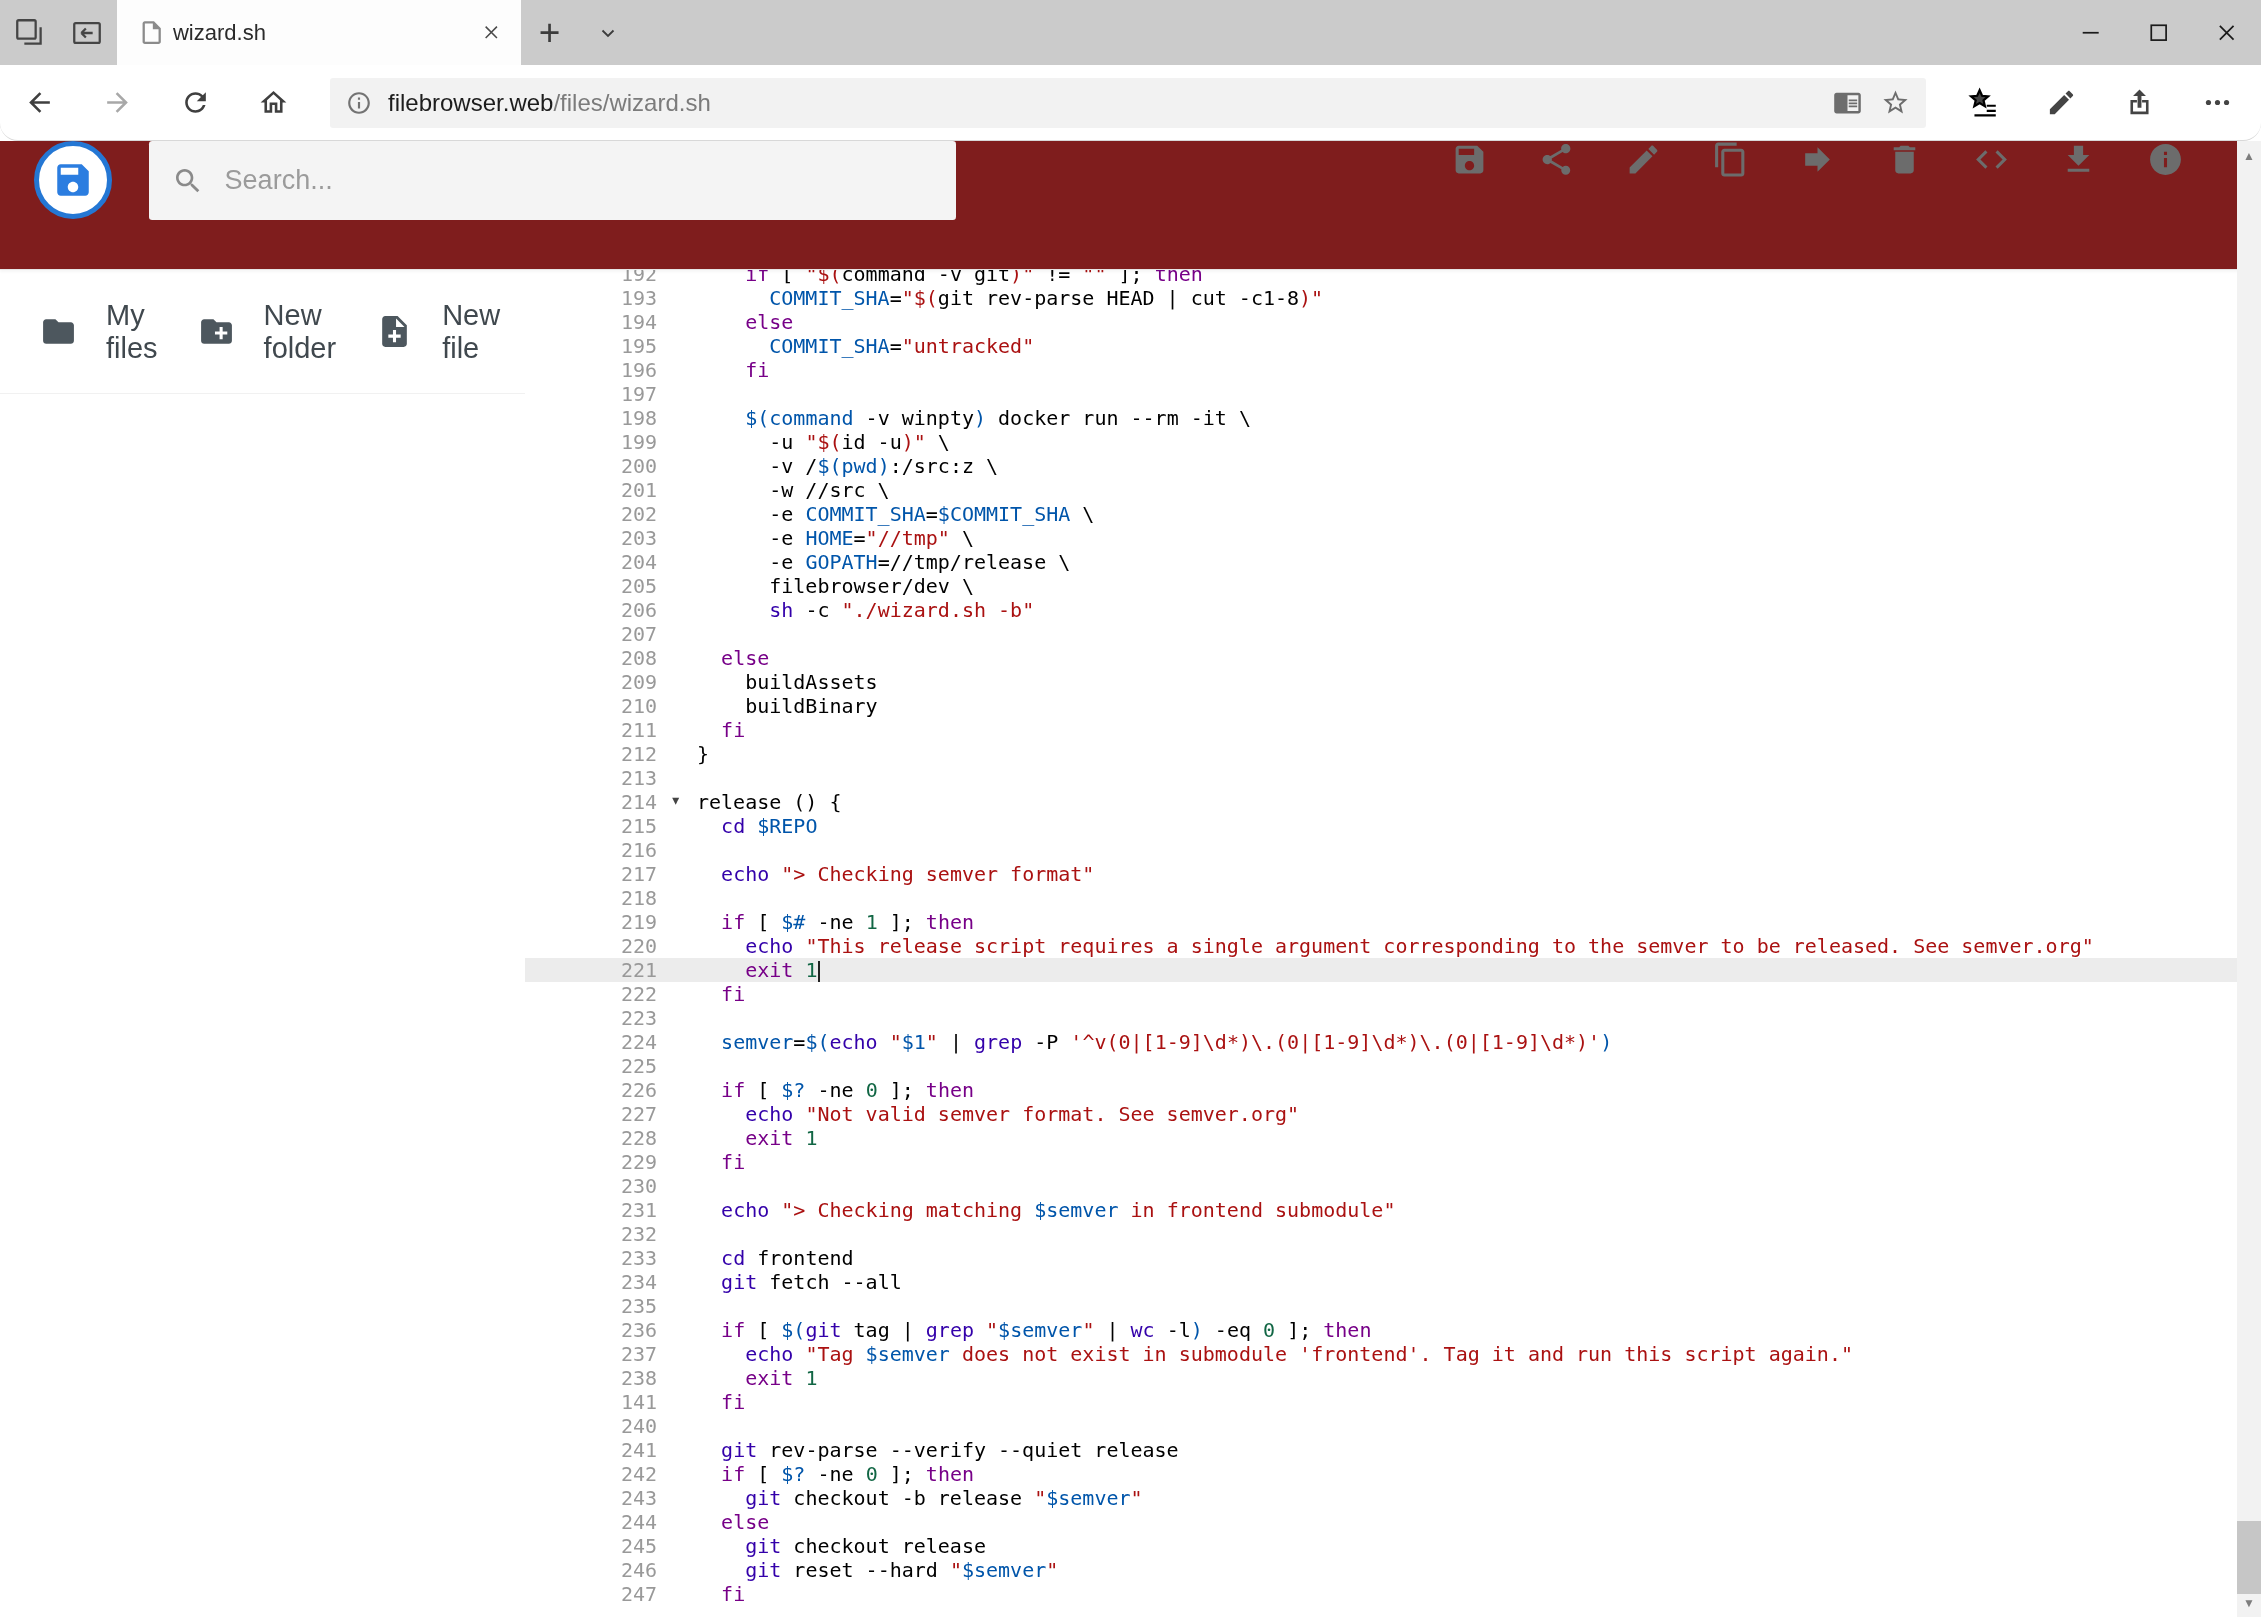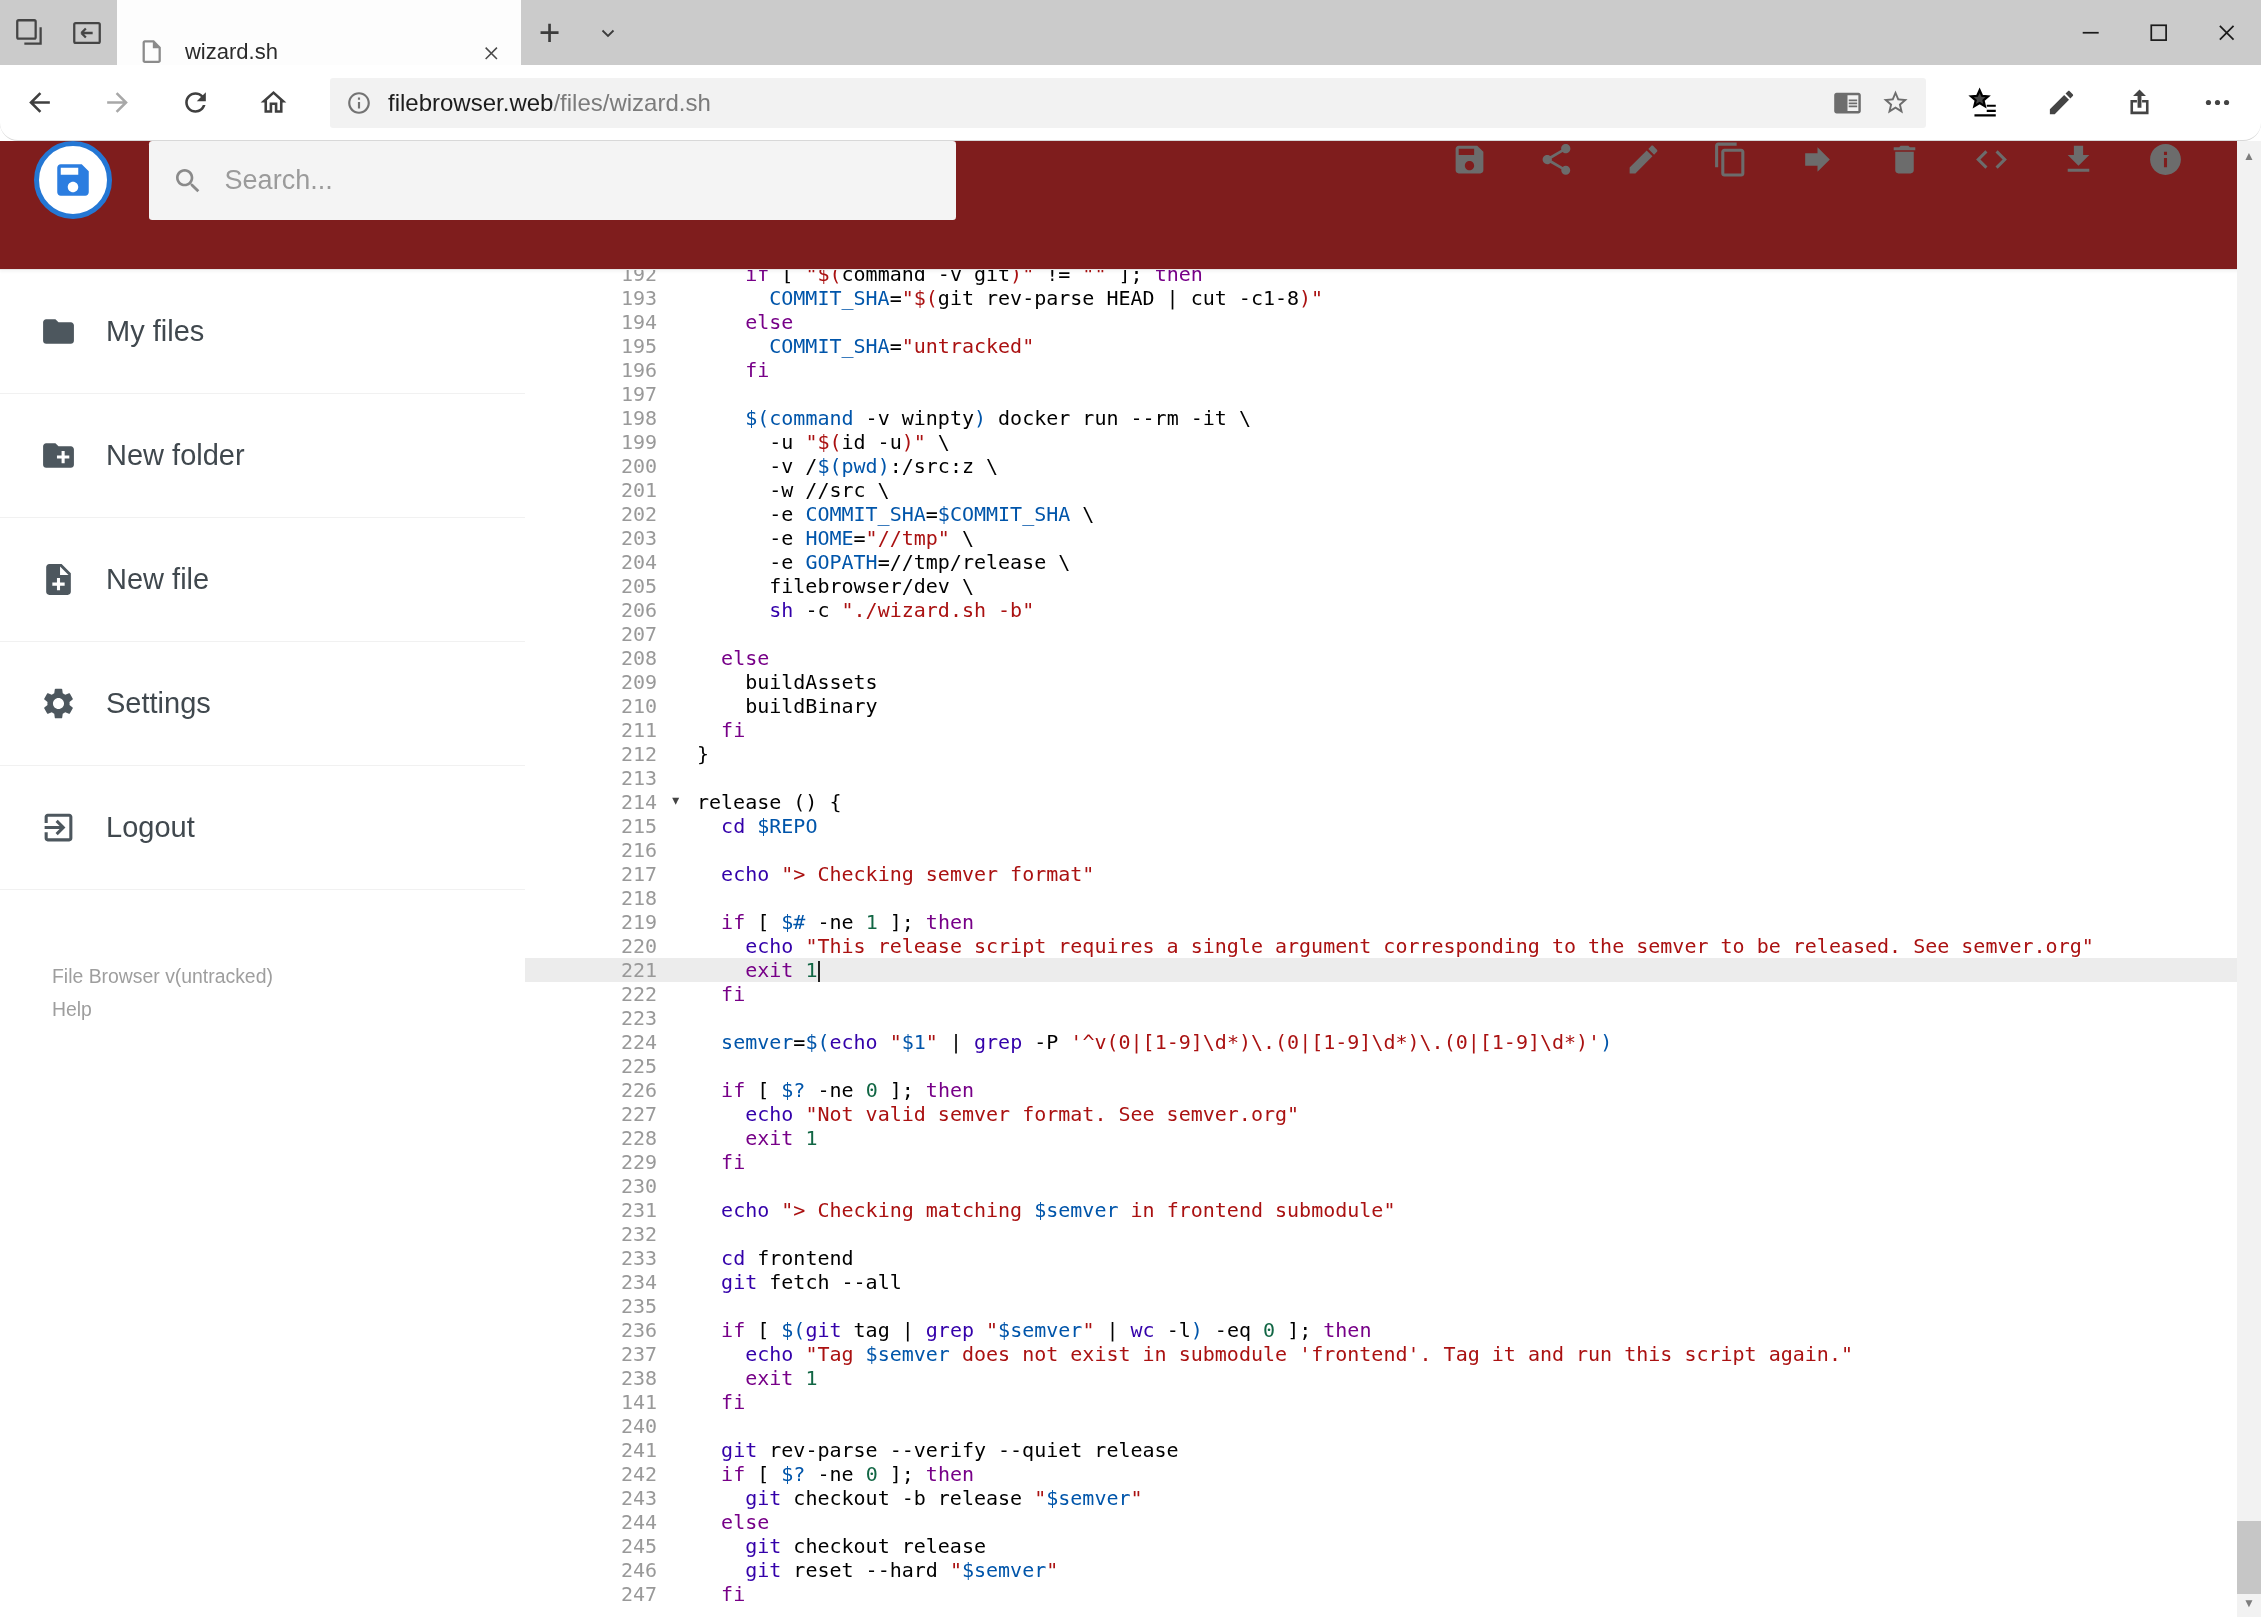--- a/index.html
+++ b/index.html
@@ -4,21 +4,21 @@
 <style>
   * { box-sizing: border-box; margin: 0; padding: 0; }
   html,body { width:2261px; height:1617px; overflow:hidden; }
   body { font-family:"Liberation Sans", sans-serif; background:#fff; }
 
   
   .tab-bar { height:65px; background:#cbcbcb; display:flex; align-items:stretch; }
   .tabbar-corner { display:flex; align-items:center; padding:0 13px; gap:22.6px; }
   .tb-icon { width:34px; height:34px; color:#454545; }
   .tb-icon svg { width:100%; height:100%; }
-  .tab { width:404px; background:#fdfdfd; display:flex; align-items:flex-end; padding:0 18px 0 21px; gap:20px; }
+  .tab { width:404px; background:#fdfdfd; display:flex; align-items:center; padding:0 18px 0 21px; gap:8px; }
   .page-icon { width:27.4px; height:27.4px; fill:#8b8b8b; flex:0 0 auto; }
   .tab-title { font-size:22px; color:#2b2b2b; flex:1; white-space:nowrap; overflow:hidden; }
   .tab-close { width:22.6px; height:22.6px; color:#4a4a4a; }
   .tab-close svg { width:100%; height:100%; }
   .new-tab { width:58px; display:flex; align-items:center; justify-content:center; font-size:37px; font-weight:300; color:#3c3c3c; }
   .tab-chevron { width:58px; display:flex; align-items:center; justify-content:center; color:#3c3c3c; }
   .tab-chevron svg { width:24px; height:24px; }
   .tb-spacer { flex:1; }
   .win-controls { display:flex; }
   .win-btn { width:68px; display:flex; align-items:center; justify-content:center; color:#1a1a1a; }
@@ -43,21 +43,21 @@
   .search-box { margin-left:37px; width:807px; height:79px; background:#f4f4f4; border-radius:3.2px; display:flex; align-items:center; padding:0 22.6px; gap:21px; }
   .search-box svg { width:32px; height:32px; fill:#8a8a8a; flex:0 0 auto; }
   .search-box input { border:none; outline:none; background:transparent; font-size:27px; color:#333; font-family:inherit; width:100%; }
   .search-box input::placeholder { color:#9b9b9b; }
   .toolbar { margin-left:auto; margin-right:77px; display:flex; align-items:center; gap:50px; }
   .tool { width:37px; height:37px; fill:#6c6c6c; cursor:pointer; }
   .tool svg { width:100%; height:100%; }
 
   
   .app-body { display:flex; height:1347px; position:relative; }
-  .sidebar { width:525px; flex:0 0 525px; display:flex; flex-direction:column; background:#fff; }
+  .sidebar { width:525px; flex:0 0 525px; display:flex; flex-direction:row; background:#fff; }
   .side-item { height:124px; display:flex; align-items:center; gap:29px; padding-left:40px; border-bottom:0.8px solid #f1f1f1; cursor:pointer; }
   .side-icon { width:37px; height:37px; fill:#4d575e; flex:0 0 auto; }
   .side-icon svg { width:100%; height:100%; }
   .side-label { font-size:29px; color:#40484e; }
   .side-footer { margin-top:71px; padding-left:52px; font-size:19.4px; color:#9e9e9e; line-height:1.55; }
   .side-footer .help { display:inline-block; margin-top:3.2px; cursor:pointer; }
 
   
   .editor { flex:1 1 auto; overflow:hidden; background:#fff; font-family:"DejaVu Sans Mono","Liberation Mono",monospace; font-size:20px; }
   .code-scroll { margin-top:-8px; }

